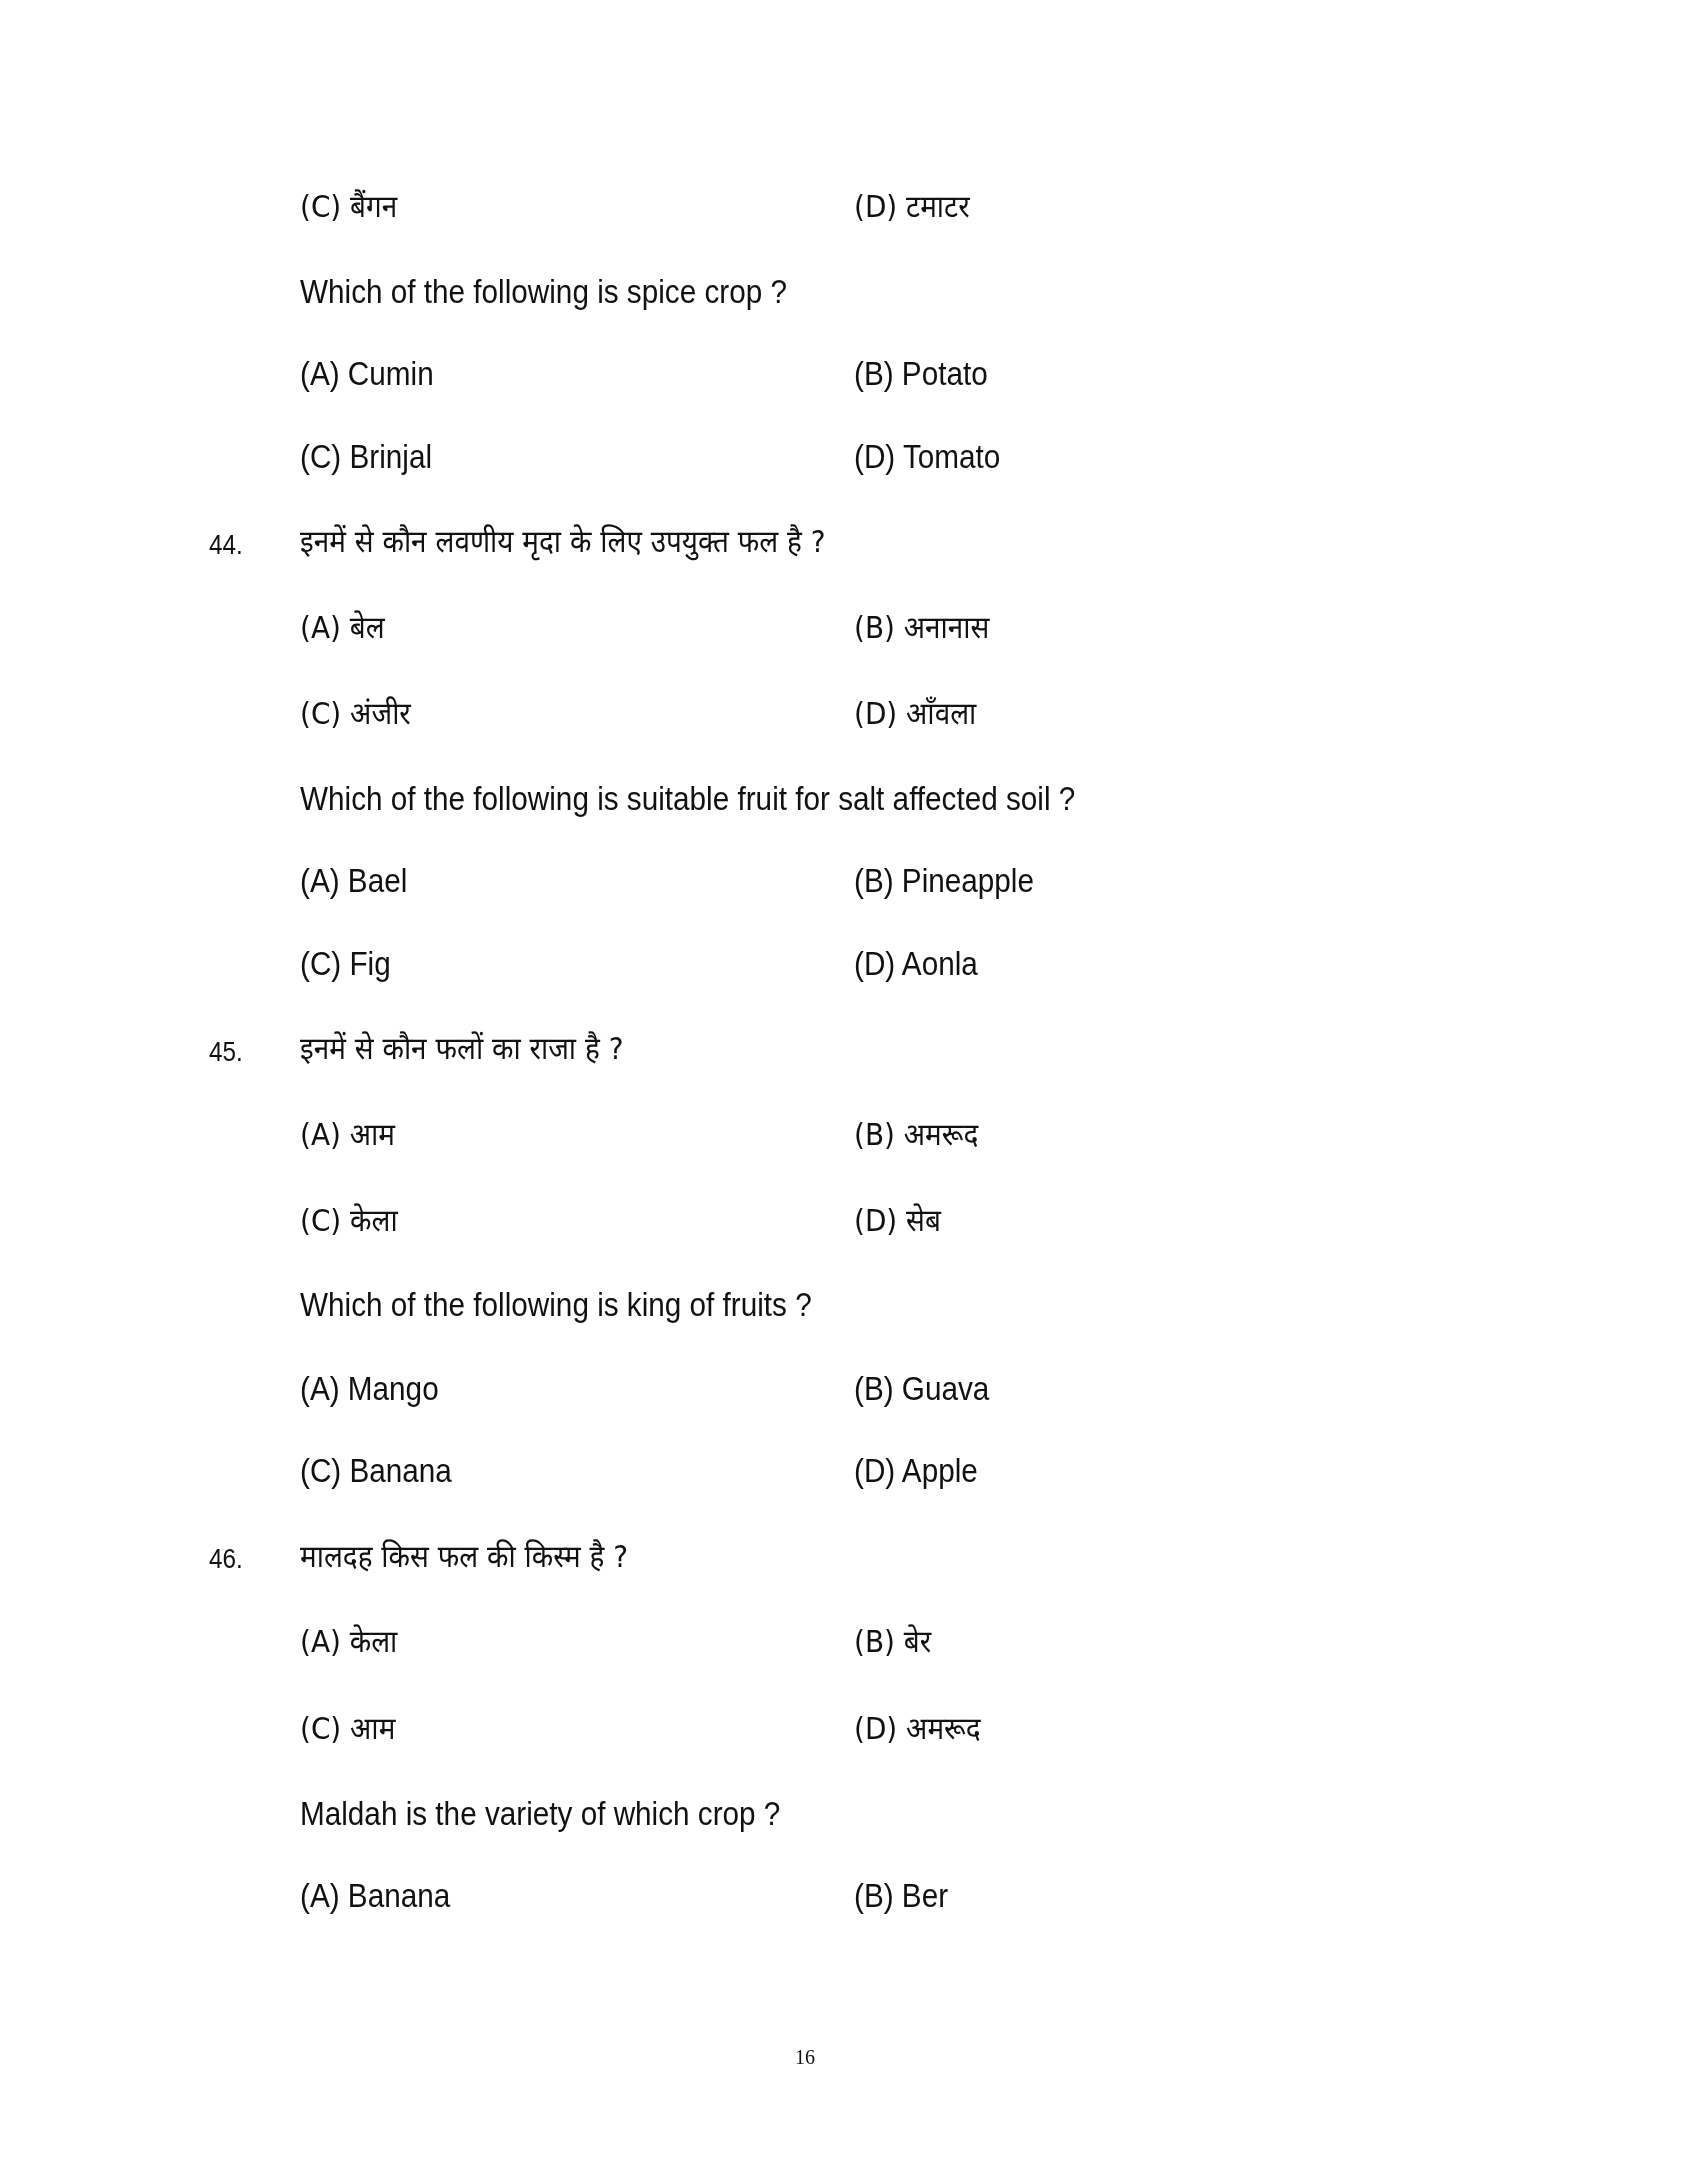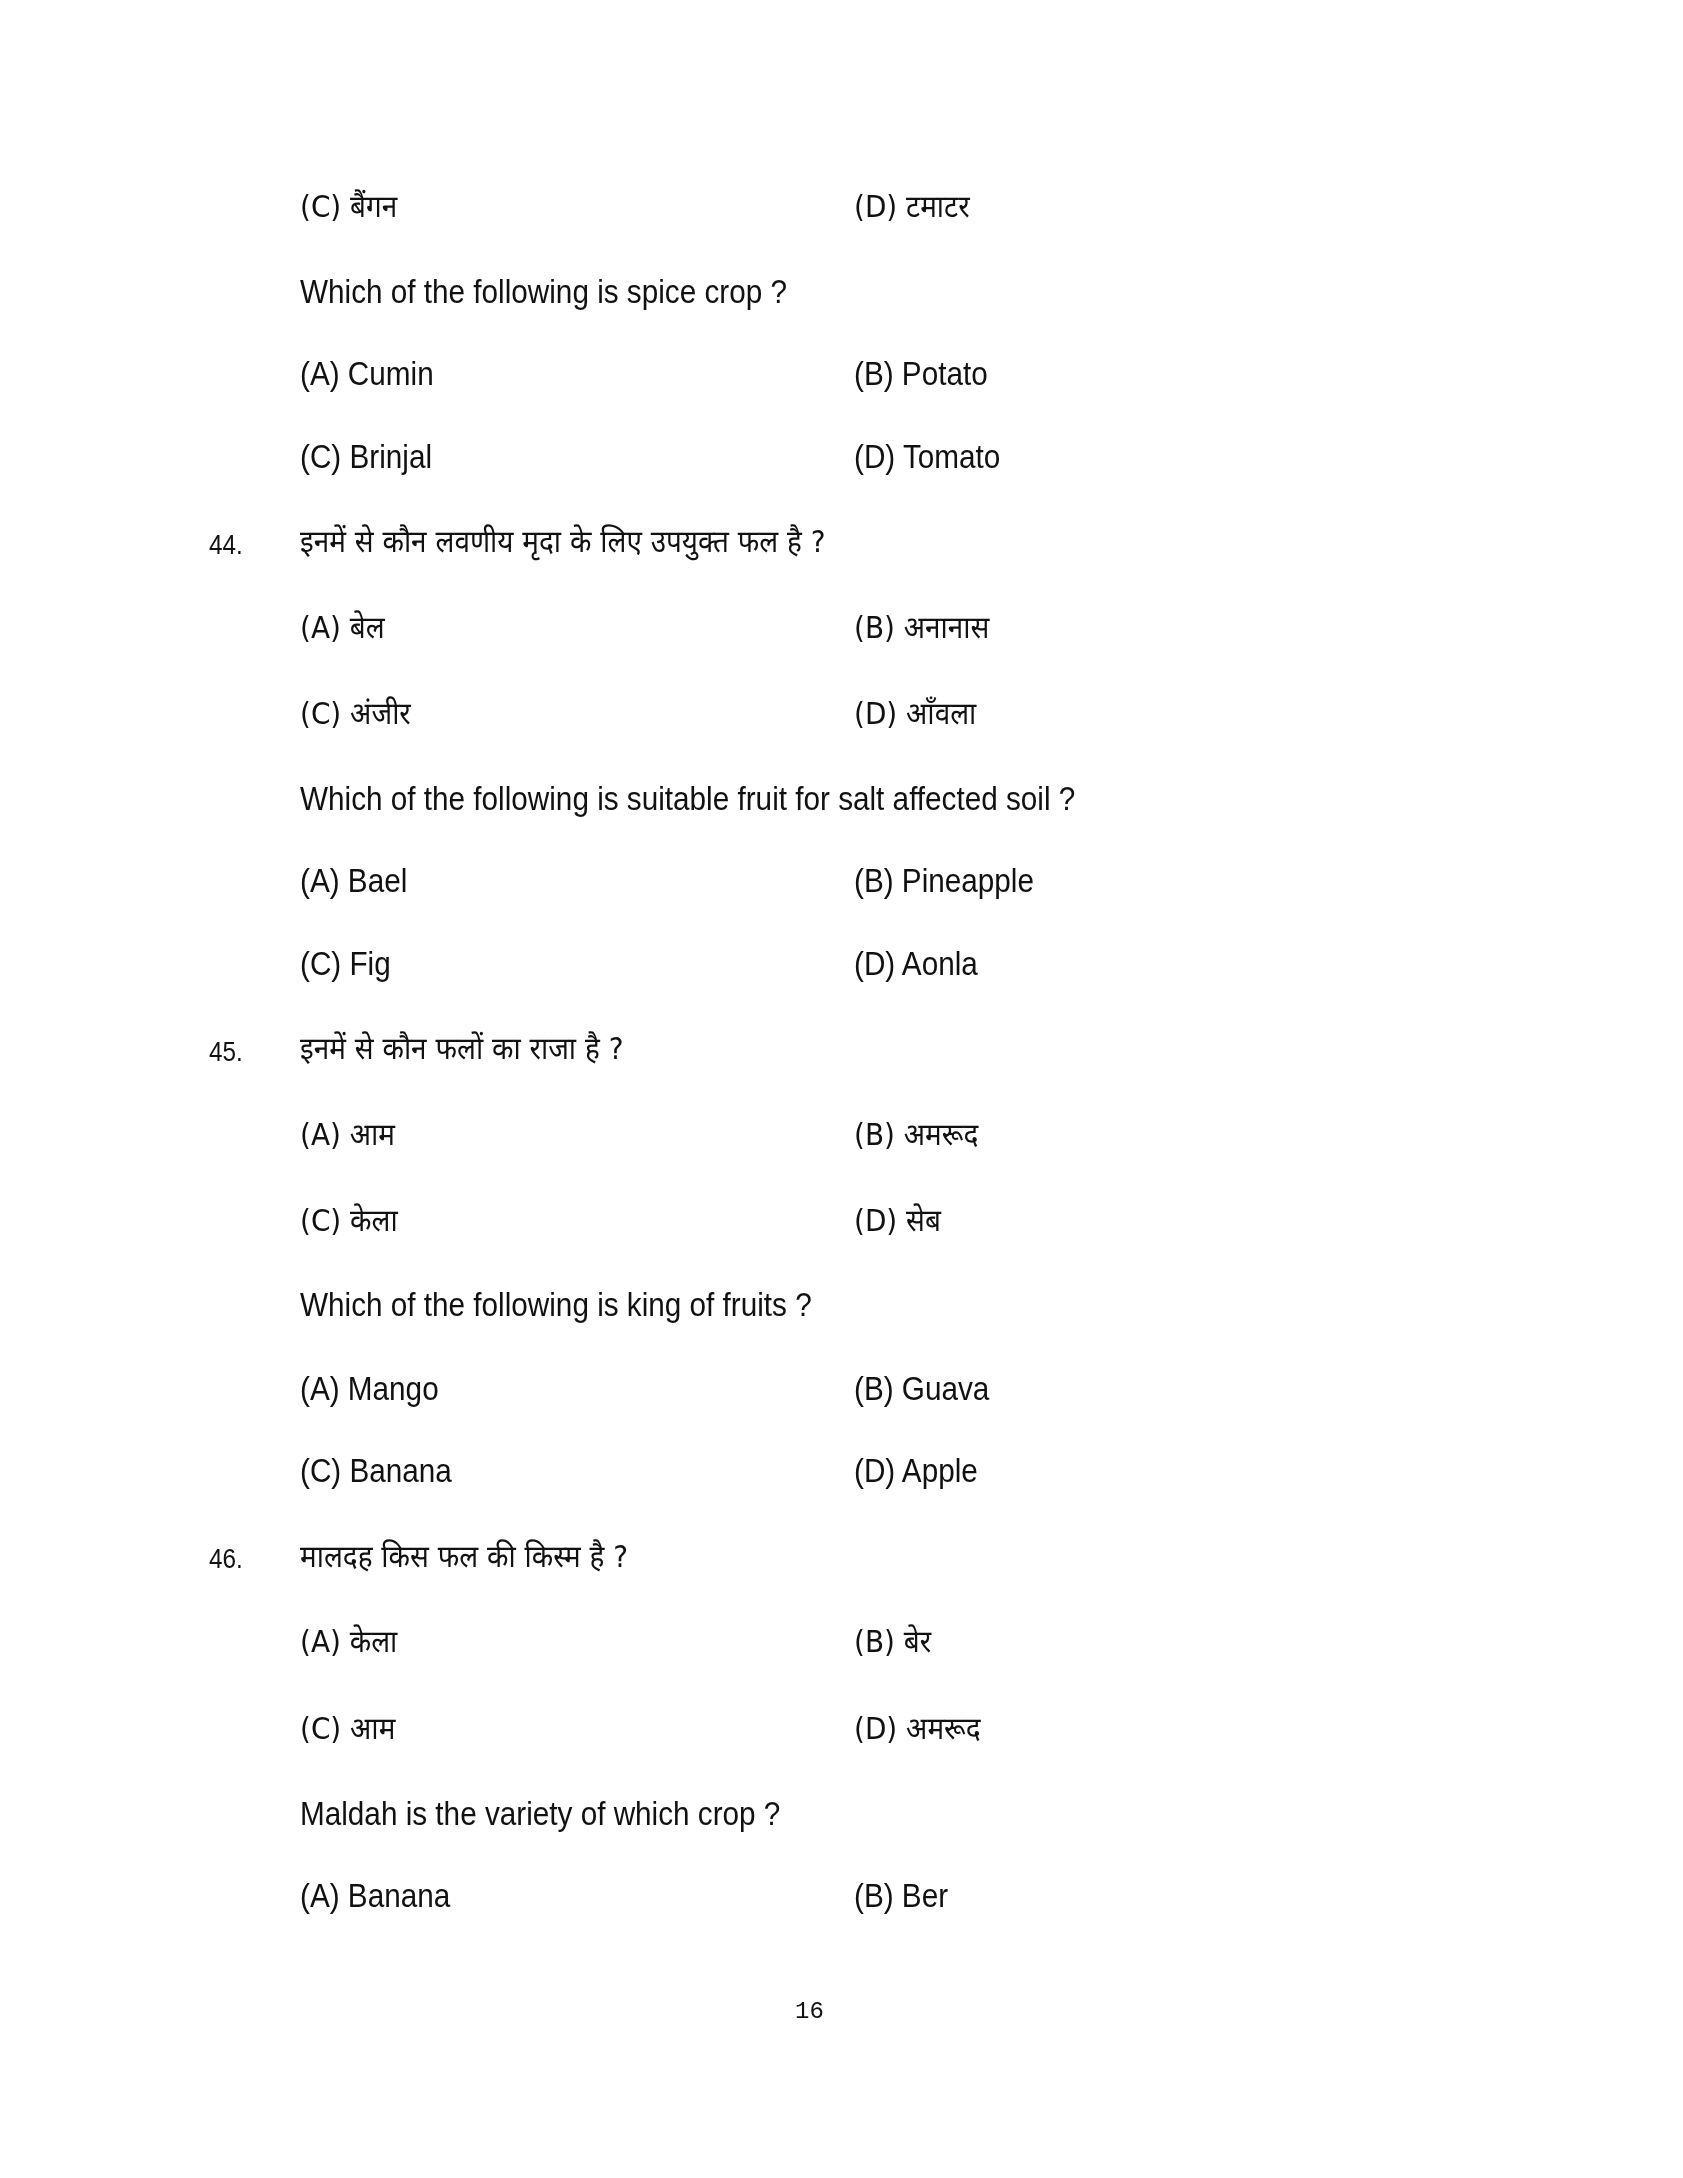--- a/index.html
+++ b/index.html
@@ -2,21 +2,21 @@
 <html><head>
 <meta charset="utf-8">
 <style>
   html, body { margin:0; padding:0; background:#ffffff; }
   body { width:1683px; height:2178px; position:relative; overflow:hidden;
          font-family:"Liberation Sans", "DejaVu Sans", sans-serif; color:#111111; }
   .line { position:absolute; font-size:33px; line-height:40px; white-space:nowrap;
           transform-origin:left center; transform:scaleX(0.9); }
   .hi { font-family:"DejaVu Sans", sans-serif; font-size:31px; }
   .qnum { position:absolute; font-size:27px; line-height:40px; transform:scaleX(0.9); transform-origin:left center; }
-  .pagenum { position:absolute; font-family:Liberation Mono, monospace; font-size:24px; line-height:30px; }
+  .pagenum { position:absolute; font-family:Liberation Serif, serif; font-size:20px; line-height:30px;margin-top:45px; }
 </style>
 </head>
 <body>
 
 <div id="page">
 
   <div class="line hi" style="left:300px;top:186px">(C) बैंगन</div>
   <div class="line hi" style="left:854px;top:186px">(D) टमाटर</div>
 
   <div class="line" style="left:300px;top:272px">Which of the following is spice crop ?</div>

